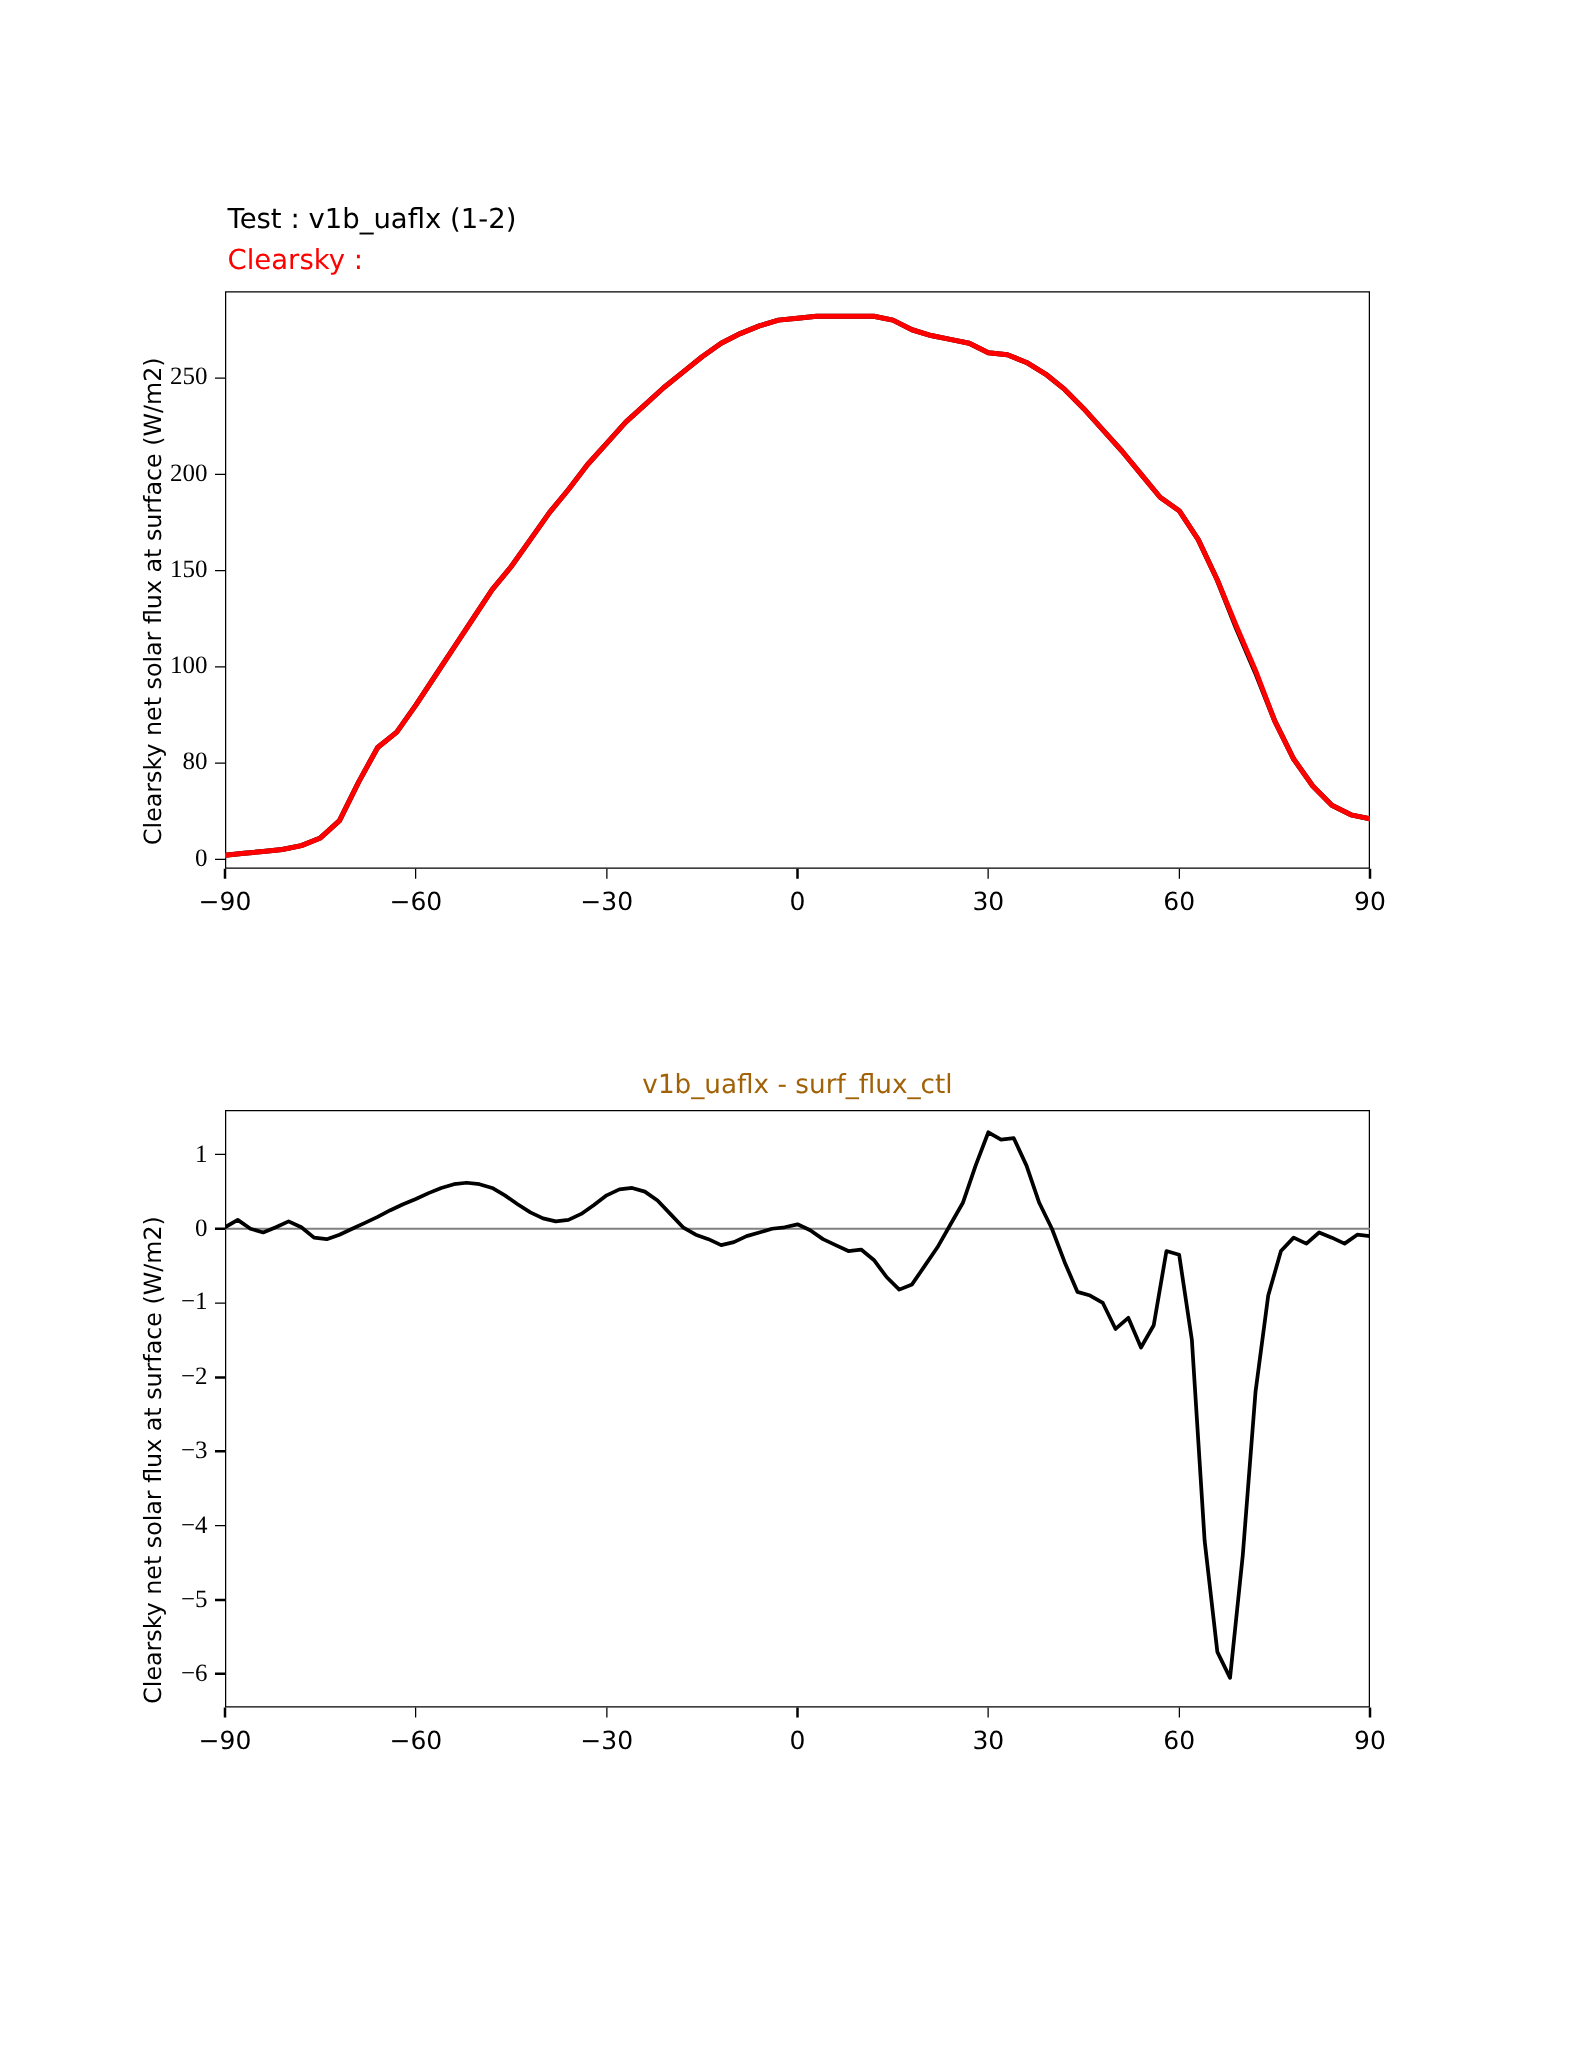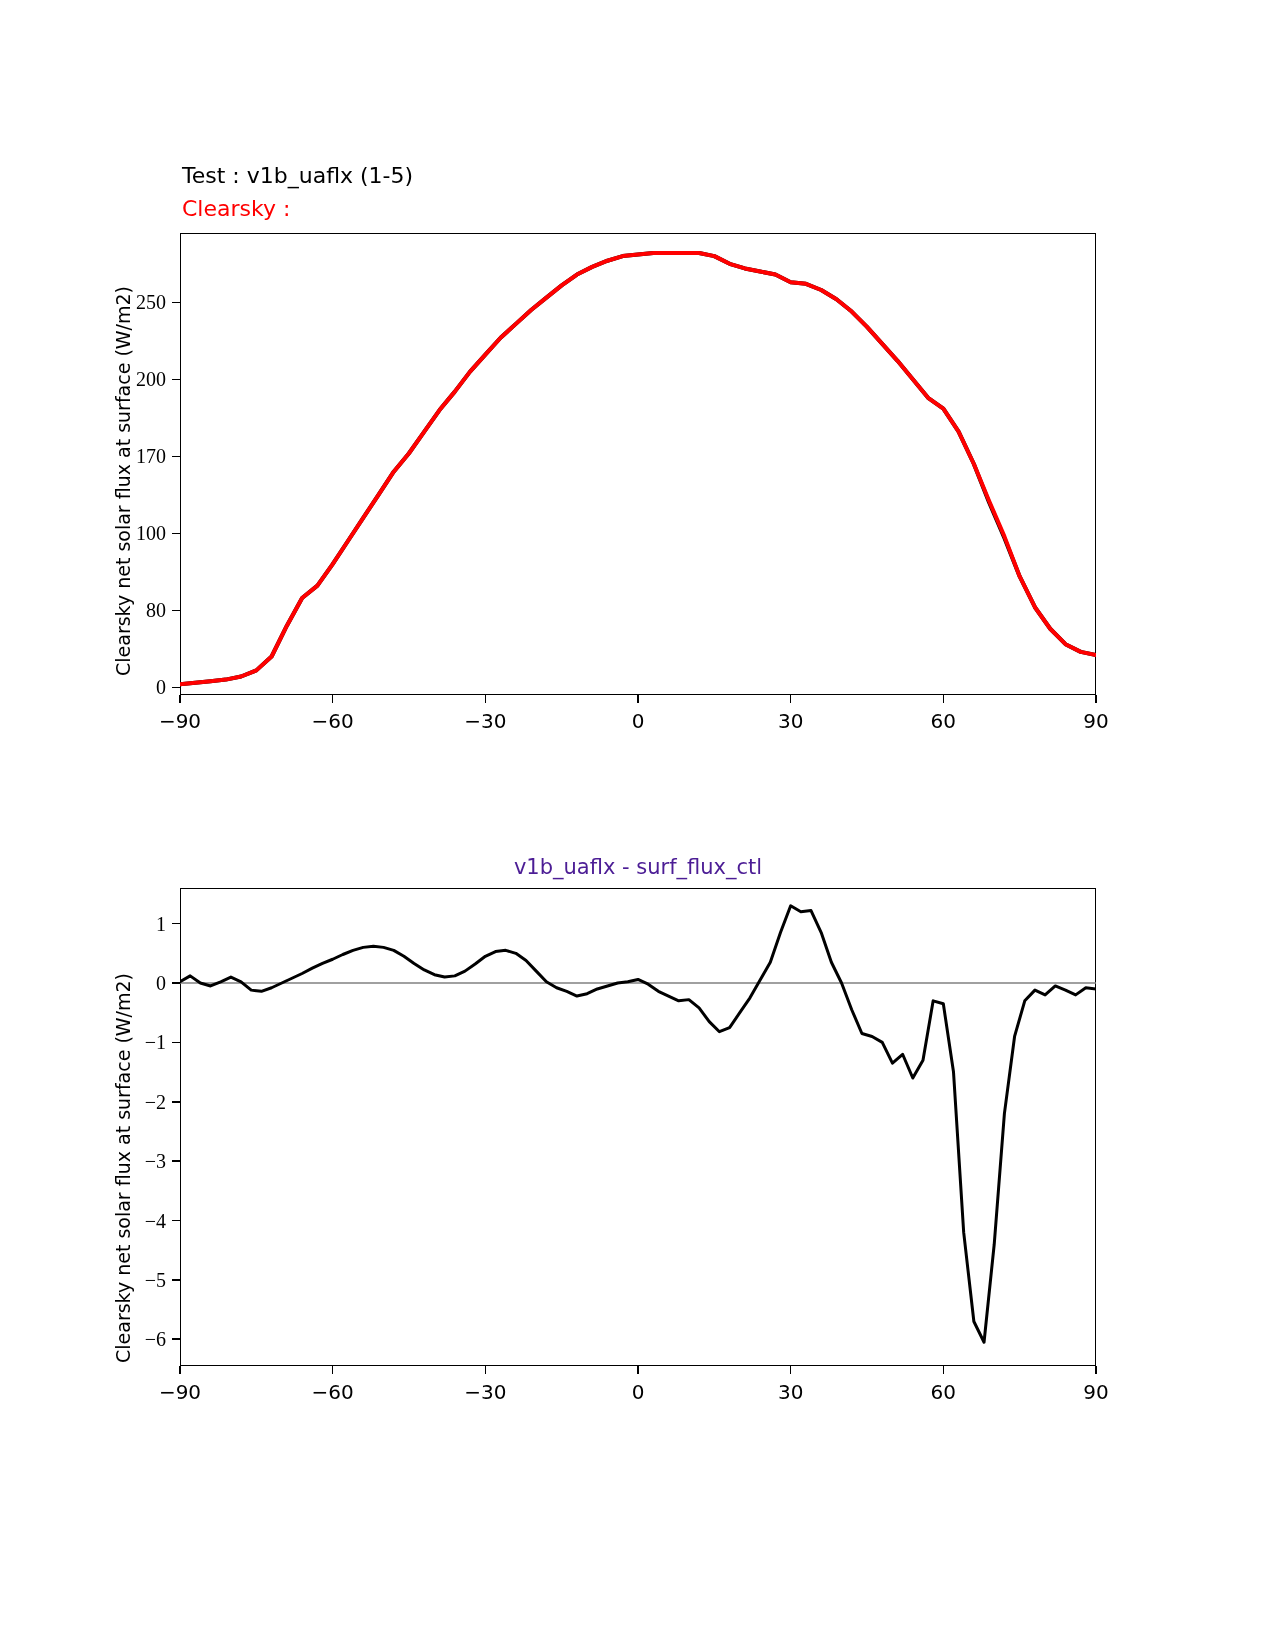--- a/index.html
+++ b/index.html
@@ -72,21 +72,21 @@
   .legend-ref {
     position: absolute;
     left: 182px;
     top: 196px;
     font-size: 22px;
     color: #ff0000;
   }
   .axis-title {
     position: absolute;
     font-size: 21px;
-    color: #4c1d95;
+    color: #a16207;
     text-align: center;
   }
   #bottom-title {
     left: 180px;
     top: 855px;
     width: 916px;
   }
   .ylabel {
     position: absolute;
     font-size: 19px;
@@ -130,21 +130,21 @@
     height: 1.6px;
     width: 8px;
   }
 </style>
 </head>
 <body>
 
 <div id="figure">
 
 
-  <div class="legend-test">Test : v1b_uaflx (1-5)</div>
+  <div class="legend-test">Test : v1b_uaflx (1-2)</div>
   <div class="legend-ref">Clearsky :</div>
 
   <div class="ylabel" id="ylabel-top">Clearsky net solar flux at surface (W/m2)</div>
 
   <div class="panel" id="panel-top">
     <div class="axes-frame"></div>
     <svg class="plotsvg" id="svg-top" viewBox="0 0 916 462" preserveAspectRatio="none">
         <polyline points="0.00,451.22 15.27,449.68 30.53,448.14 45.80,446.60 61.07,443.52 76.33,437.36 91.60,423.50 106.87,392.70 122.13,364.98 137.40,352.66 152.67,331.10 167.93,308.00 183.20,284.90 198.47,261.80 213.73,238.70 229.00,220.22 244.27,198.66 259.53,177.10 274.80,158.62 290.07,138.60 305.33,121.66 320.60,104.72 335.87,90.86 351.13,77.00 366.40,64.68 381.67,52.36 396.93,41.58 412.20,33.88 427.47,27.72 442.73,23.10 458.00,21.56 473.27,20.02 488.53,20.02 503.80,20.02 519.07,20.02 534.33,23.10 549.60,30.80 564.87,35.42 580.13,38.50 595.40,41.58 610.67,49.28 625.93,50.82 641.20,56.98 656.47,66.22 671.73,78.54 687.00,93.94 702.27,110.88 717.53,127.82 732.80,146.30 748.07,164.78 763.33,175.56 778.60,198.66 793.87,231.00 809.13,269.50 824.40,304.92 839.67,343.42 854.93,374.22 870.20,395.78 885.47,411.18 900.73,418.88 916.00,421.96" fill="none" stroke="#000000" stroke-width="4" stroke-linejoin="round" stroke-linecap="round"></polyline>
         <polyline points="0.00,451.22 15.27,449.68 30.53,448.14 45.80,446.60 61.07,443.52 76.33,437.36 91.60,423.50 106.87,392.70 122.13,364.98 137.40,352.66 152.67,331.10 167.93,308.00 183.20,284.90 198.47,261.80 213.73,238.70 229.00,220.22 244.27,198.66 259.53,177.10 274.80,158.62 290.07,138.60 305.33,121.66 320.60,104.72 335.87,90.86 351.13,77.00 366.40,64.68 381.67,52.36 396.93,41.58 412.20,33.88 427.47,27.72 442.73,23.10 458.00,21.56 473.27,20.02 488.53,20.02 503.80,20.02 519.07,20.02 534.33,23.10 549.60,30.80 564.87,35.42 580.13,38.50 595.40,41.58 610.67,49.28 625.93,50.82 641.20,56.98 656.47,66.22 671.73,78.54 687.00,93.94 702.27,110.88 717.53,127.82 732.80,146.30 748.07,164.78 763.33,175.56 778.60,198.66 793.87,231.00 809.13,267.96 824.40,303.38 839.67,343.42 854.93,374.22 870.20,395.78 885.47,411.18 900.73,418.88 916.00,421.96" fill="none" stroke="#ff0000" stroke-width="4" stroke-linejoin="round" stroke-linecap="round"></polyline>
       </svg>
@@ -175,21 +175,21 @@
     <div class="tick-label xtick-label" style="left: 943.333px; top: 709px;">60</div>
     <div class="tickmark xtickmark" style="left: 1095.2px; top: 695px;"></div>
     <div class="tick-label xtick-label" style="left: 1096px; top: 709px;">90</div>
     <div class="tickmark ytickmark" style="left: 172px; top: 686.5px;"></div>
     <div class="tick-label ytick-label" style="right: 1109px; top: 687.3px;">0</div>
     <div class="tickmark ytickmark" style="left: 172px; top: 609.5px;"></div>
     <div class="tick-label ytick-label" style="right: 1109px; top: 610.3px;">80</div>
     <div class="tickmark ytickmark" style="left: 172px; top: 532.5px;"></div>
     <div class="tick-label ytick-label" style="right: 1109px; top: 533.3px;">100</div>
     <div class="tickmark ytickmark" style="left: 172px; top: 455.5px;"></div>
-    <div class="tick-label ytick-label" style="right: 1109px; top: 456.3px;">170</div>
+    <div class="tick-label ytick-label" style="right: 1109px; top: 456.3px;">150</div>
     <div class="tickmark ytickmark" style="left: 172px; top: 378.5px;"></div>
     <div class="tick-label ytick-label" style="right: 1109px; top: 379.3px;">200</div>
     <div class="tickmark ytickmark" style="left: 172px; top: 301.5px;"></div>
     <div class="tick-label ytick-label" style="right: 1109px; top: 302.3px;">250</div>
     <div class="tickmark xtickmark" style="left: 179.2px; top: 1366px;"></div>
     <div class="tick-label xtick-label" style="left: 180px; top: 1380px;">−90</div>
     <div class="tickmark xtickmark" style="left: 331.867px; top: 1366px;"></div>
     <div class="tick-label xtick-label" style="left: 332.667px; top: 1380px;">−60</div>
     <div class="tickmark xtickmark" style="left: 484.533px; top: 1366px;"></div>
     <div class="tick-label xtick-label" style="left: 485.333px; top: 1380px;">−30</div>

